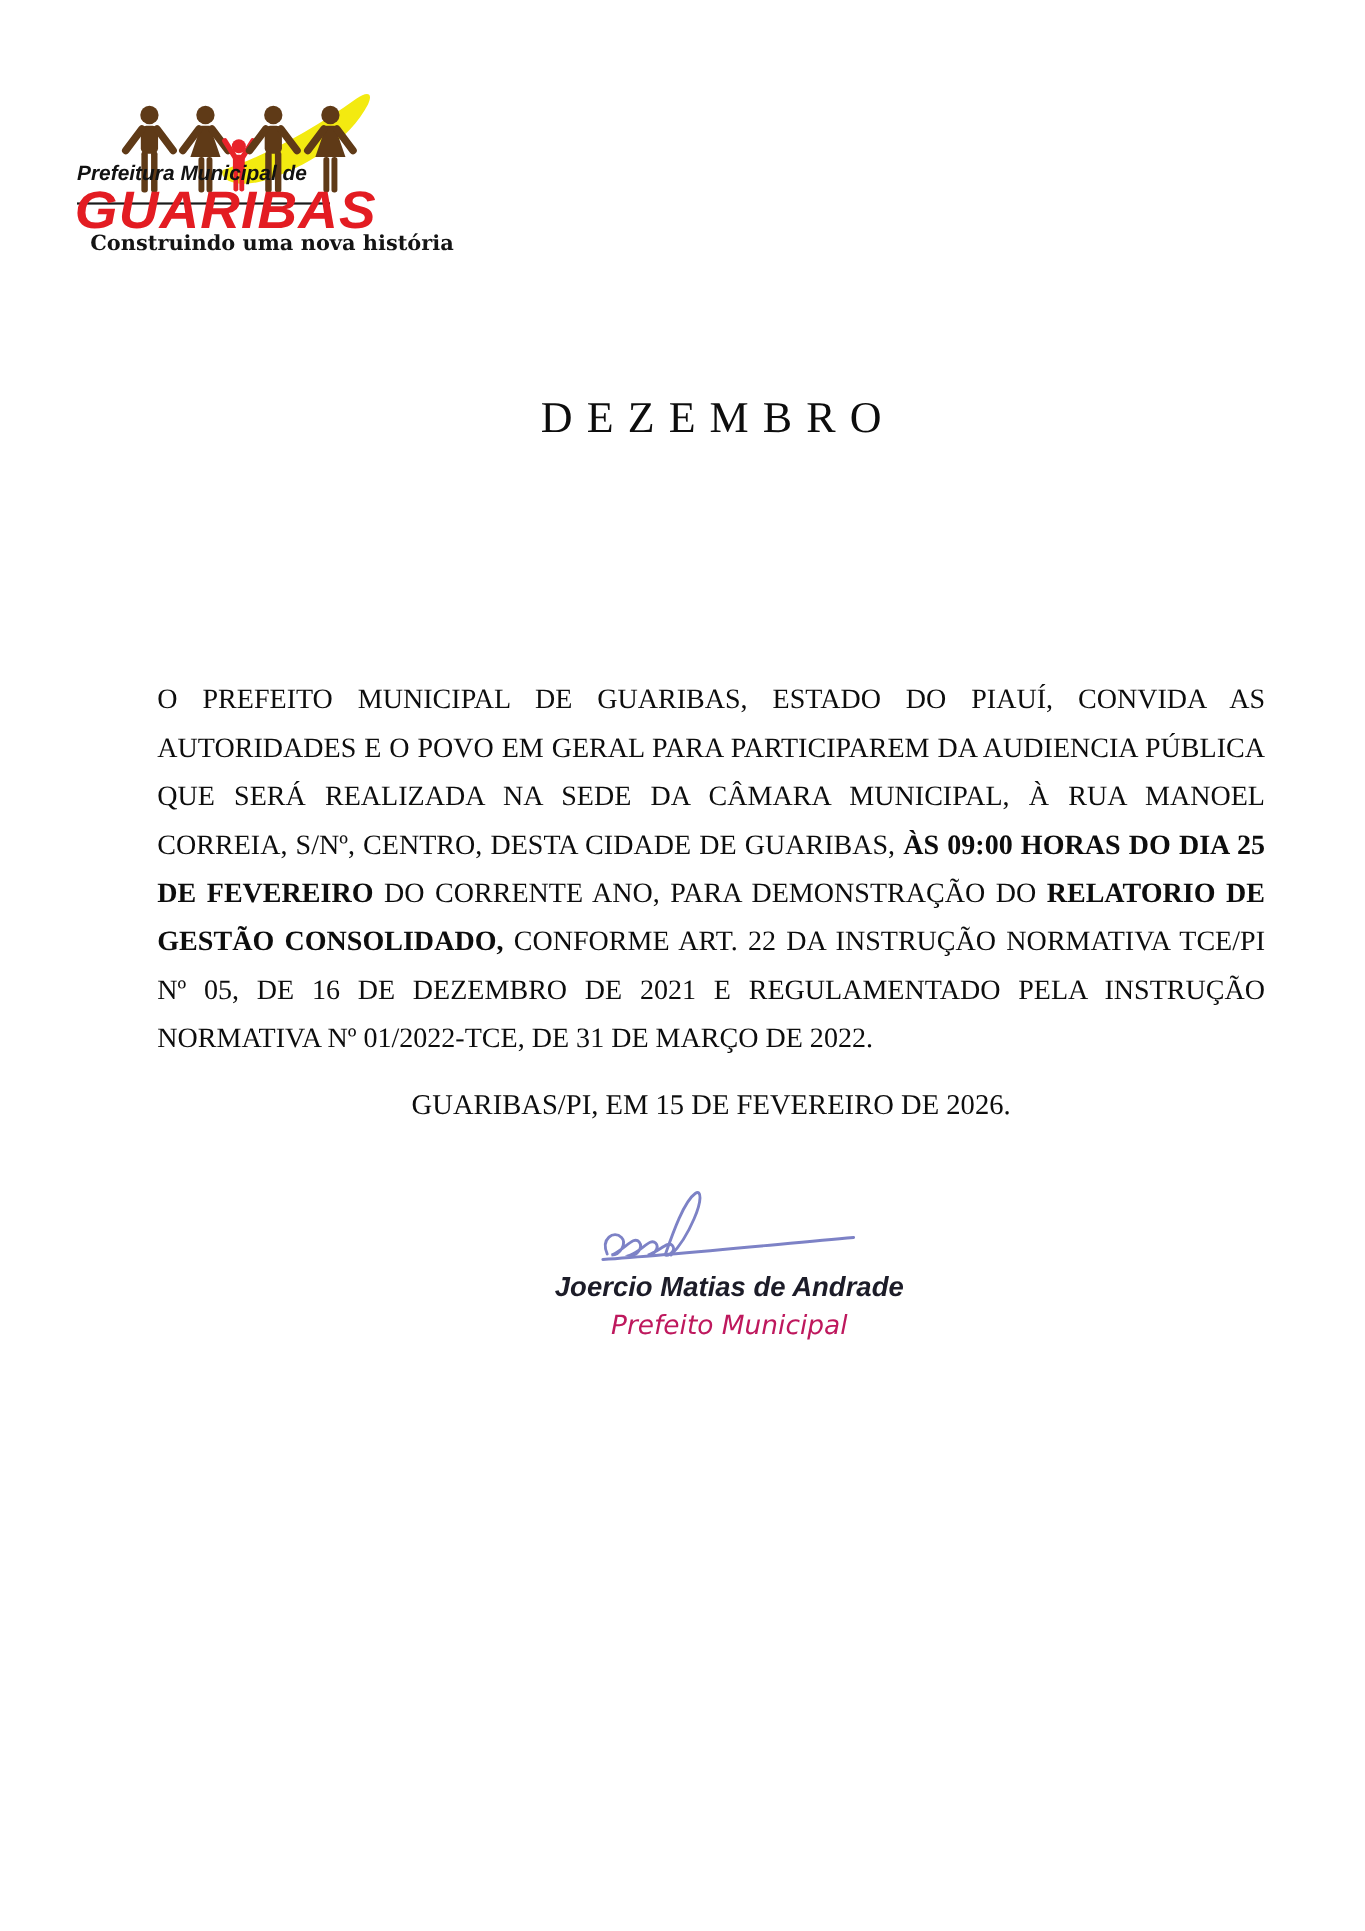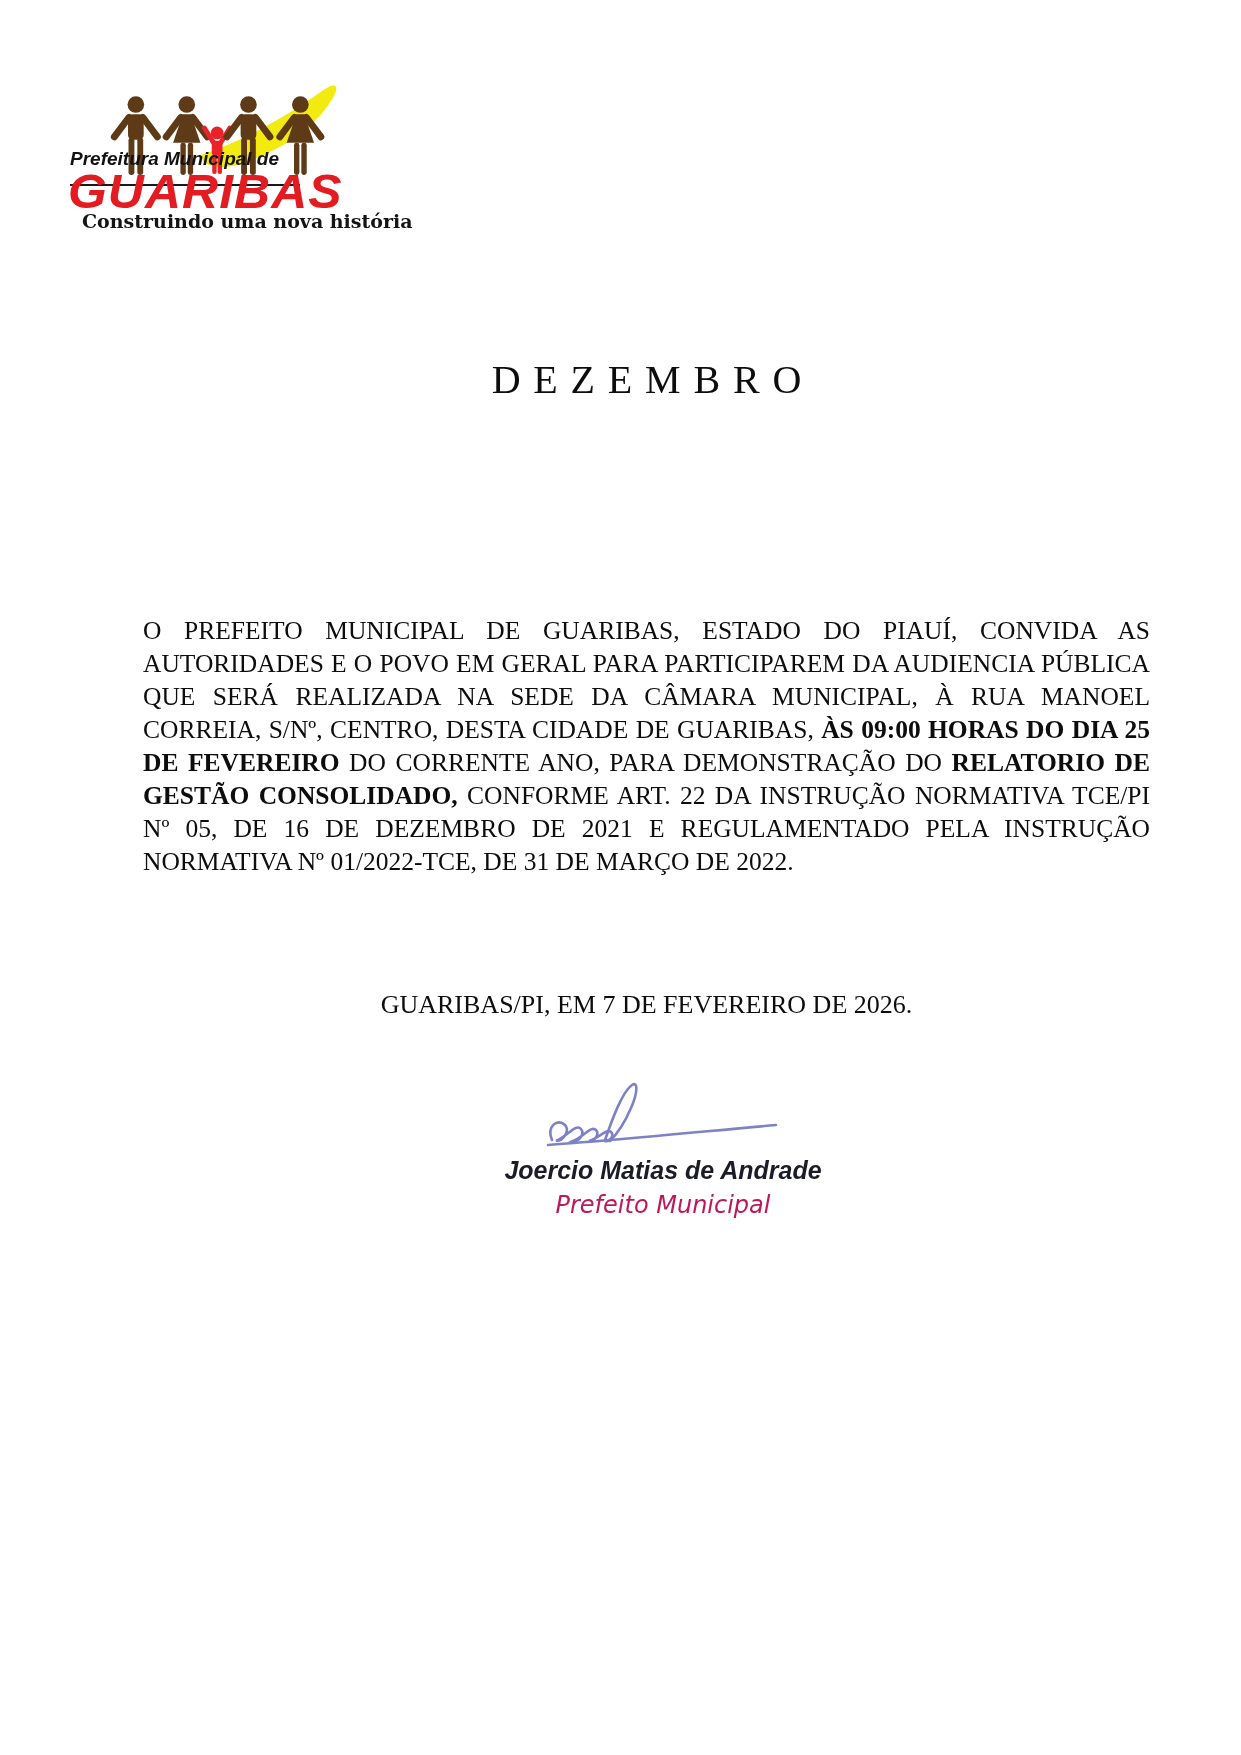--- a/index.html
+++ b/index.html
@@ -54,21 +54,21 @@
   .doc-title {
     position:absolute; left:143px; top:356px; width:1007px;
     text-align:center;
     font-size:40px; letter-spacing:0.32em; text-indent:0.32em;
     color:#0d0d0d;
   }
 
   
   .body-par {
     position:absolute; left:143px; top:588px; width:1007px;
-    font-size:25.5px; line-height:33px;
+    font-size:25.5px; line-height:44px;
     text-align:justify; text-justify:inter-word;
     color:#0d0d0d;
   }
   .body-par b { font-weight:bold; }
 
   
   .date-line {
     position:absolute; left:143px; top:990px; width:1007px;
     text-align:center; font-size:26px; color:#0d0d0d;
   }
@@ -140,21 +140,21 @@
     <div class="logo-small">Prefeitura Municipal de</div>
     <div class="logo-name" style="color:#e31c22;">GUARIBAS</div>
     <div class="logo-slogan">Construindo uma nova história</div>
   </div>
 
 
   <div class="doc-title">DEZEMBRO</div>
 
   <p class="body-par"><span>O PREFEITO MUNICIPAL DE GUARIBAS, ESTADO DO PIAUÍ, CONVIDA AS AUTORIDADES E O POVO EM GERAL PARA PARTICIPAREM DA AUDIENCIA PÚBLICA QUE SERÁ REALIZADA NA SEDE DA CÂMARA MUNICIPAL, À RUA MANOEL CORREIA, S/Nº, CENTRO, DESTA CIDADE DE GUARIBAS, </span><b>ÀS 09:00 HORAS DO DIA 25 DE FEVEREIRO</b><span> DO CORRENTE ANO, PARA DEMONSTRAÇÃO DO </span><b>RELATORIO DE GESTÃO CONSOLIDADO,</b><span> CONFORME ART. 22 DA INSTRUÇÃO NORMATIVA TCE/PI Nº 05, DE 16 DE DEZEMBRO DE 2021 E REGULAMENTADO PELA INSTRUÇÃO NORMATIVA Nº 01/2022-TCE, DE 31 DE MARÇO DE 2022.</span></p>
 
-  <div class="date-line">GUARIBAS/PI, EM 7 DE FEVEREIRO DE 2026.</div>
+  <div class="date-line">GUARIBAS/PI, EM 15 DE FEVEREIRO DE 2026.</div>
 
   <div class="sig-block">
     <svg class="sig-scribble" viewBox="0 0 250 80" xmlns="http://www.w3.org/2000/svg">
       <g fill="none" stroke="#7d82c6" stroke-width="2.6" stroke-linecap="round">
 
         <path d="M14,62 C8,48 20,40 27,47 C32,52 26,63 18,63 C30,58 38,45 43,51 C47,56 41,64 35,63 C46,59 53,47 58,52 C62,56 56,64 51,63 C61,60 69,50 73,54 C77,58 71,64 67,63"></path>
 
         <path d="M67,62 C74,42 84,14 94,7 C100,3 100,14 93,30 C87,44 79,56 72,63"></path>
 
         <path d="M10,67 C70,63 160,54 238,47"></path>

